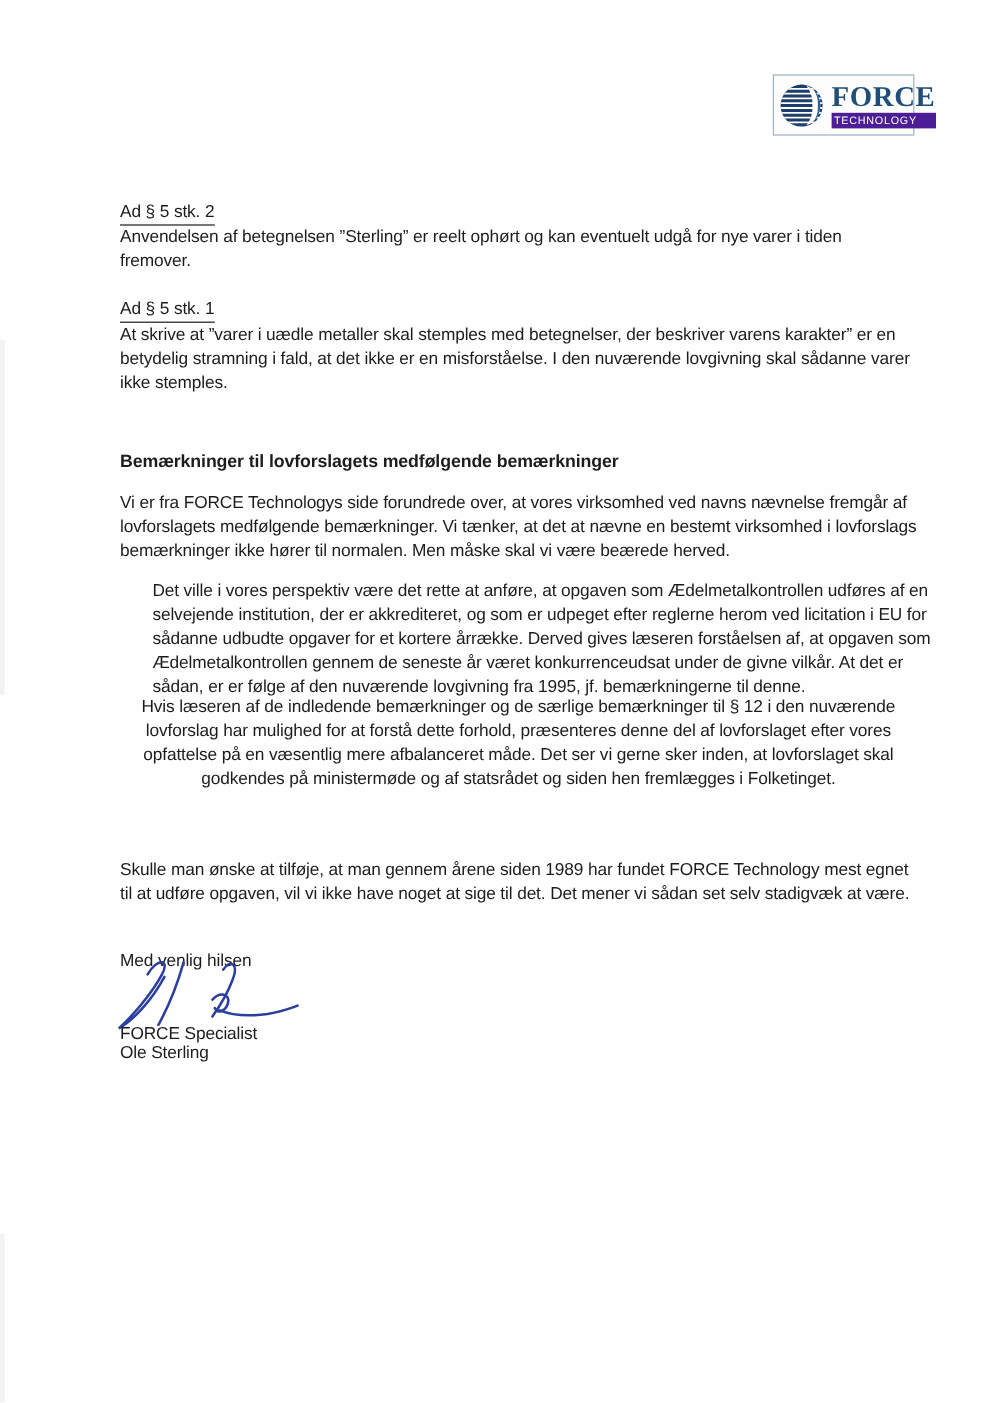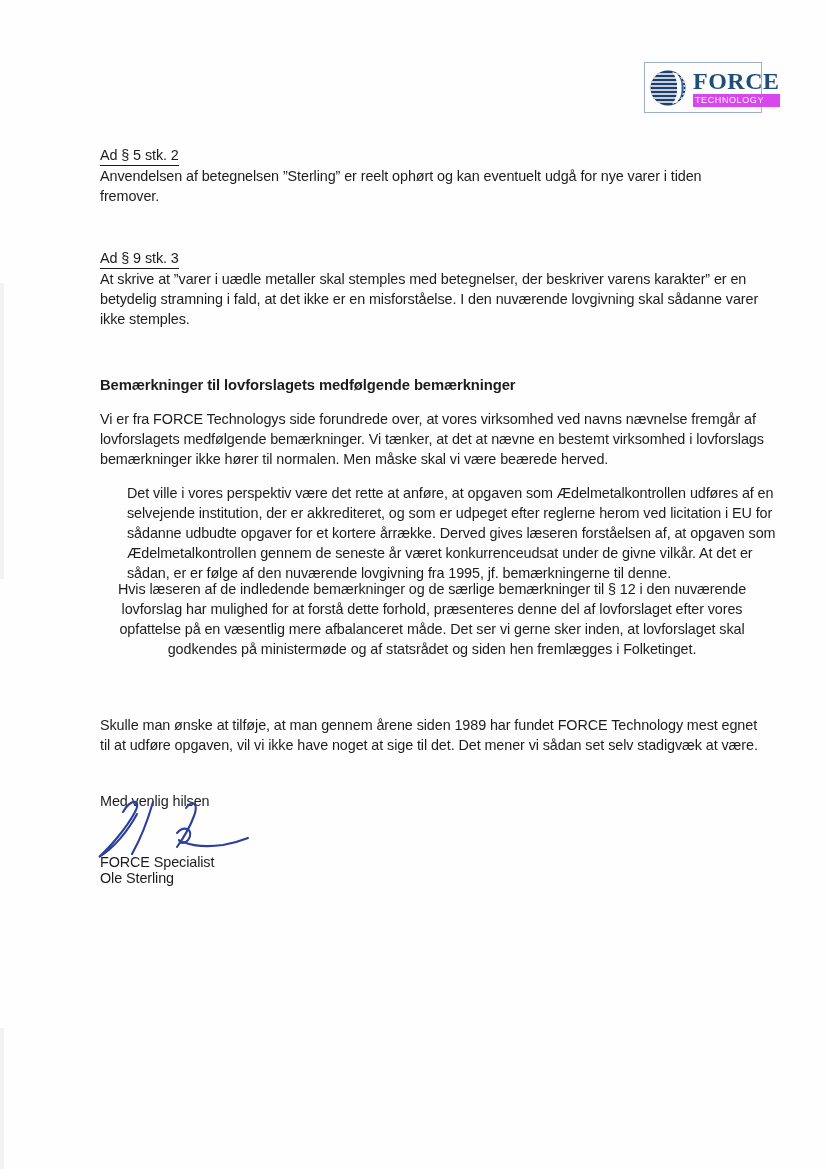--- a/index.html
+++ b/index.html
@@ -30,21 +30,21 @@
   .logo-right { flex:1; display:flex; flex-direction:column; margin-left:1px; }
   .logo-force {
     font-family:"Liberation Serif", serif;
     font-weight:700;
     color:#1f4e79;
     font-size:24px; line-height:24px;
     letter-spacing:0.5px;
   }
   .logo-techbar {
     margin-top:1px;
-    background:#d946ef;
+    background:#4c1d95;
     color:#ffffff;
     font-size:9px; line-height:13px;
     letter-spacing:0.6px;
     padding:0 2px;
     font-weight:400;
   }
 
   
   .block {
     position:absolute; left:100px; width:664px;
@@ -53,21 +53,21 @@
   }
   .section-heading {
     display:inline-block;
     border-bottom:1px solid #1c1c1c;
     padding-bottom:0px;
   }
   .bold-heading {
     font-weight:700;
     font-size:14.8px;
   }
-  .blk-ad2 { top:145px; }
+  .blk-ad2 { top:167px; }
   .blk-ad3 { top:248px; }
   .blk-remarks-heading { top:375px; }
   .blk-p1 { top:409px; }
   .blk-p2 { top:483px;margin-left:27px; }
   .blk-p3 { top:579px;text-align:center; }
   .blk-p4 { top:715px; }
   .blk-salutation { top:791px; }
   .blk-company { top:852px; }
   .blk-name { top:868px; }
   .blk-title { top:884px; }
@@ -113,21 +113,21 @@
       <div class="logo-techbar">TECHNOLOGY</div>
     </div>
   </div>
 
   <div class="block blk-ad2">
     <span class="section-heading">Ad § 5 stk. 2</span>
     <div>Anvendelsen af betegnelsen ”Sterling” er reelt ophørt og kan eventuelt udgå for nye varer i tiden fremover.</div>
   </div>
 
   <div class="block blk-ad3">
-    <span class="section-heading">Ad § 9 stk. 3</span>
+    <span class="section-heading">Ad § 5 stk. 1</span>
     <div>At skrive at ”varer i uædle metaller skal stemples med betegnelser, der beskriver varens karakter” er en betydelig stramning i fald, at det ikke er en misforståelse. I den nuværende lovgivning skal sådanne varer ikke stemples.</div>
   </div>
 
   <div class="block blk-remarks-heading bold-heading">Bemærkninger til lovforslagets medfølgende bemærkninger</div>
 
   <p class="block blk-p1">Vi er fra FORCE Technologys side forundrede over, at vores virksomhed ved navns nævnelse fremgår af lovforslagets medfølgende bemærkninger. Vi tænker, at det at nævne en bestemt virksomhed i lovforslags bemærkninger ikke hører til normalen. Men måske skal vi være beærede herved.</p>
   <p class="block blk-p2">Det ville i vores perspektiv være det rette at anføre, at opgaven som Ædelmetalkontrollen udføres af en selvejende institution, der er akkrediteret, og som er udpeget efter reglerne herom ved licitation i EU for sådanne udbudte opgaver for et kortere årrække. Derved gives læseren forståelsen af, at opgaven som Ædelmetalkontrollen gennem de seneste år været konkurrenceudsat under de givne vilkår. At det er sådan, er er følge af den nuværende lovgivning fra 1995, jf. bemærkningerne til denne.</p>
   <p class="block blk-p3">Hvis læseren af de indledende bemærkninger og de særlige bemærkninger til § 12 i den nuværende lovforslag har mulighed for at forstå dette forhold, præsenteres denne del af lovforslaget efter vores opfattelse på en væsentlig mere afbalanceret måde. Det ser vi gerne sker inden, at lovforslaget skal godkendes på ministermøde og af statsrådet og siden hen fremlægges i Folketinget.</p>
   <p class="block blk-p4">Skulle man ønske at tilføje, at man gennem årene siden 1989 har fundet FORCE Technology mest egnet til at udføre opgaven, vil vi ikke have noget at sige til det. Det mener vi sådan set selv stadigvæk at være.</p>
 

